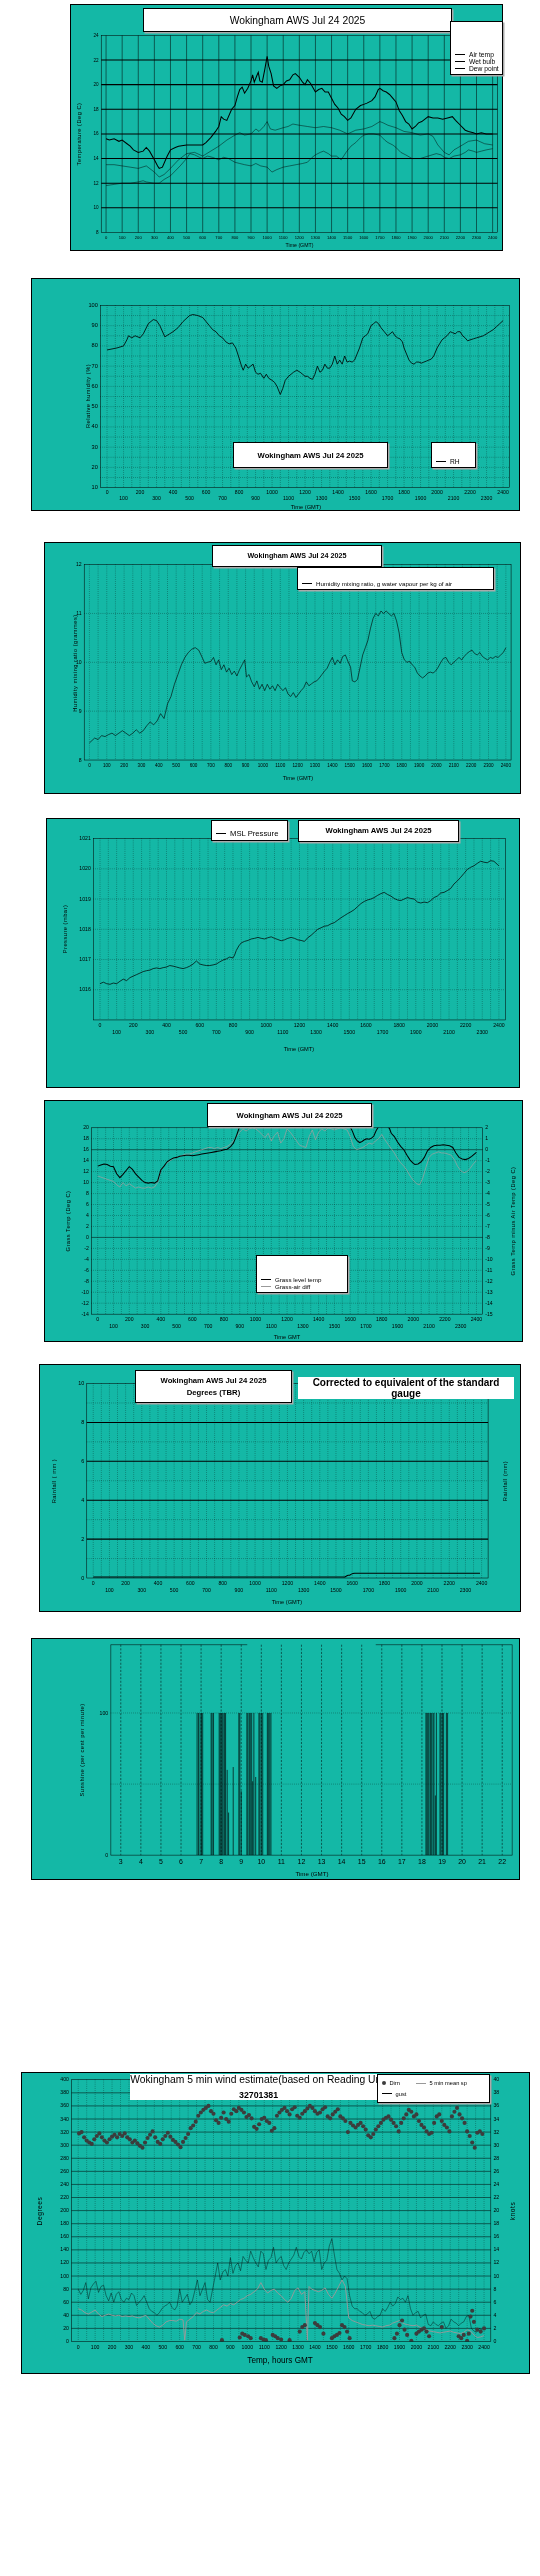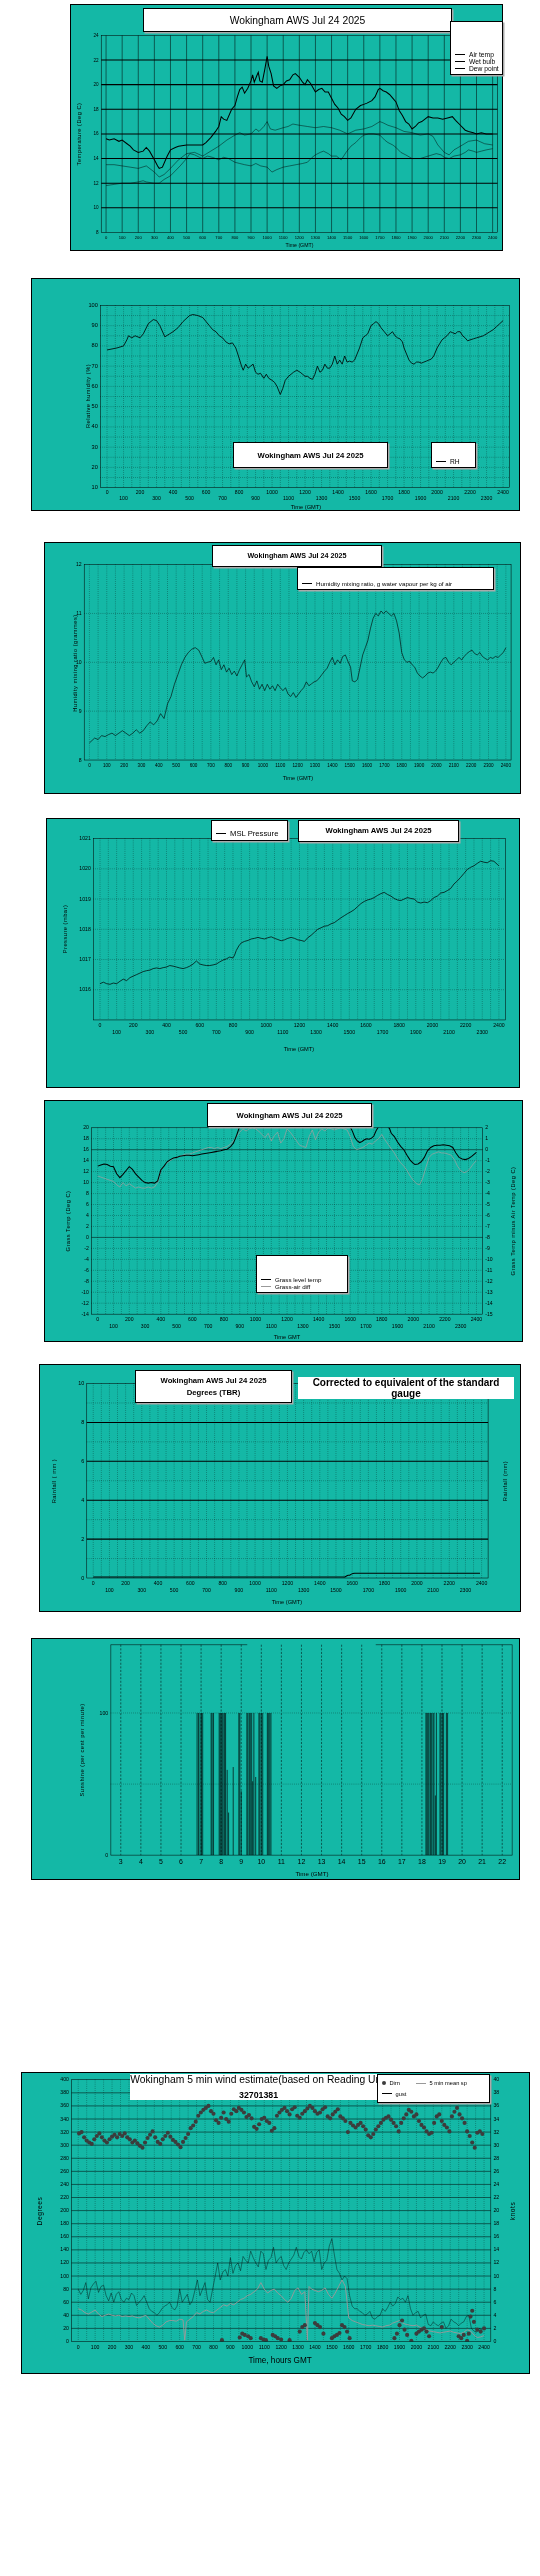--- a/index.html
+++ b/index.html
@@ -1246,15 +1246,15 @@
         <span class="mk gray"></span>
         <span>5 min mean sp</span>
       </div>
     <div class="li" style="width:34px">
         <span class="mk thin"></span>
         <span>gust</span>
       </div>
   </div>
   <div class="ylab" style="left:17.5px;top:138px;font-size:6.7px">Degrees</div>
   <div class="ylab" style="left:490px;top:138px;font-size:6.7px">knots</div>
-  <div class="xlab" style="left:49px;top:283px;width:419px;font-size:8.2px">Time, hours GMT</div>
+  <div class="xlab" style="left:49px;top:283px;width:419px;font-size:8.2px">Temp, hours GMT</div>
 </section>
 
 
 </body></html>

